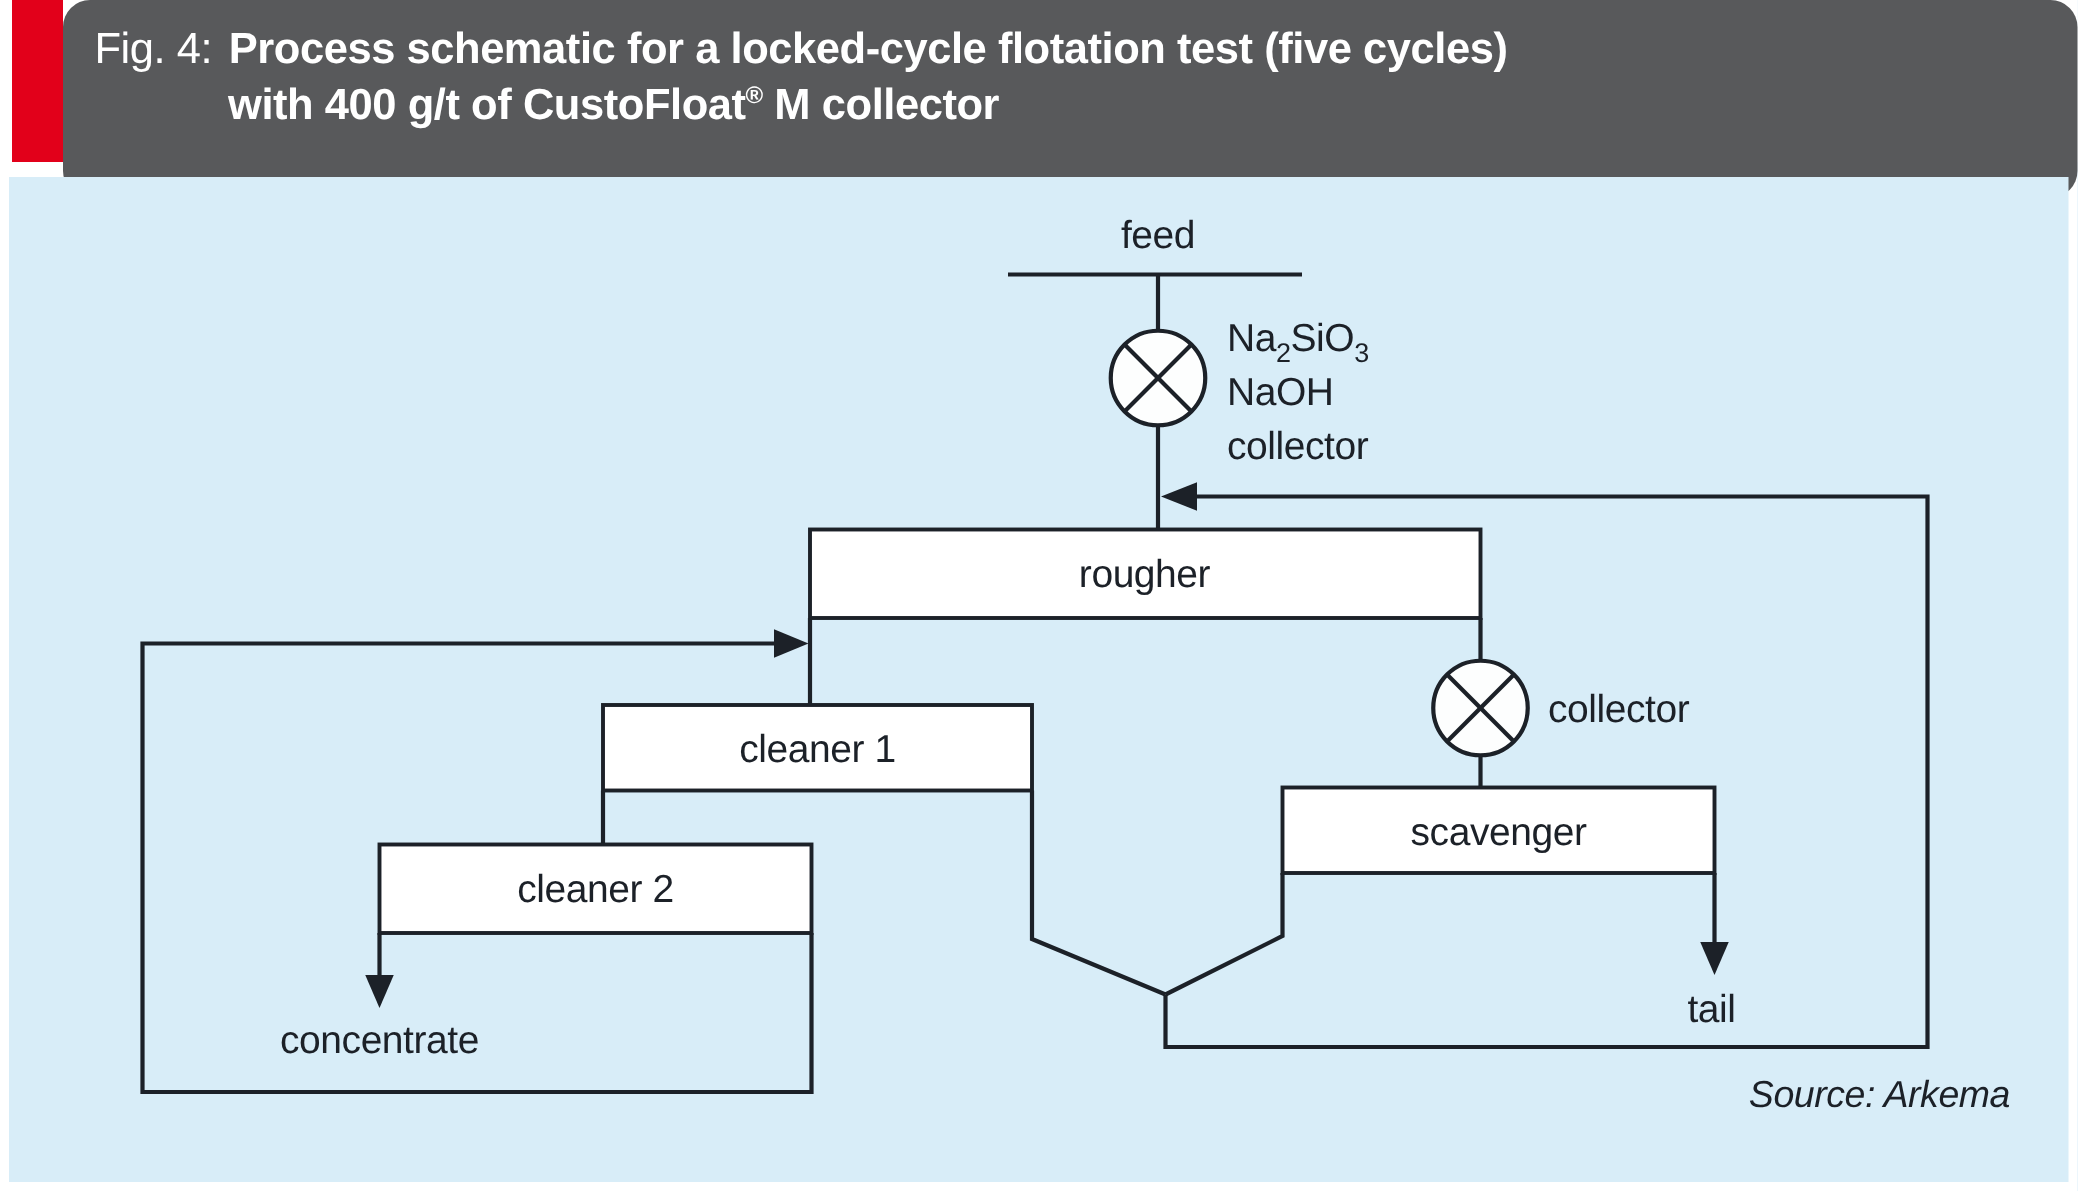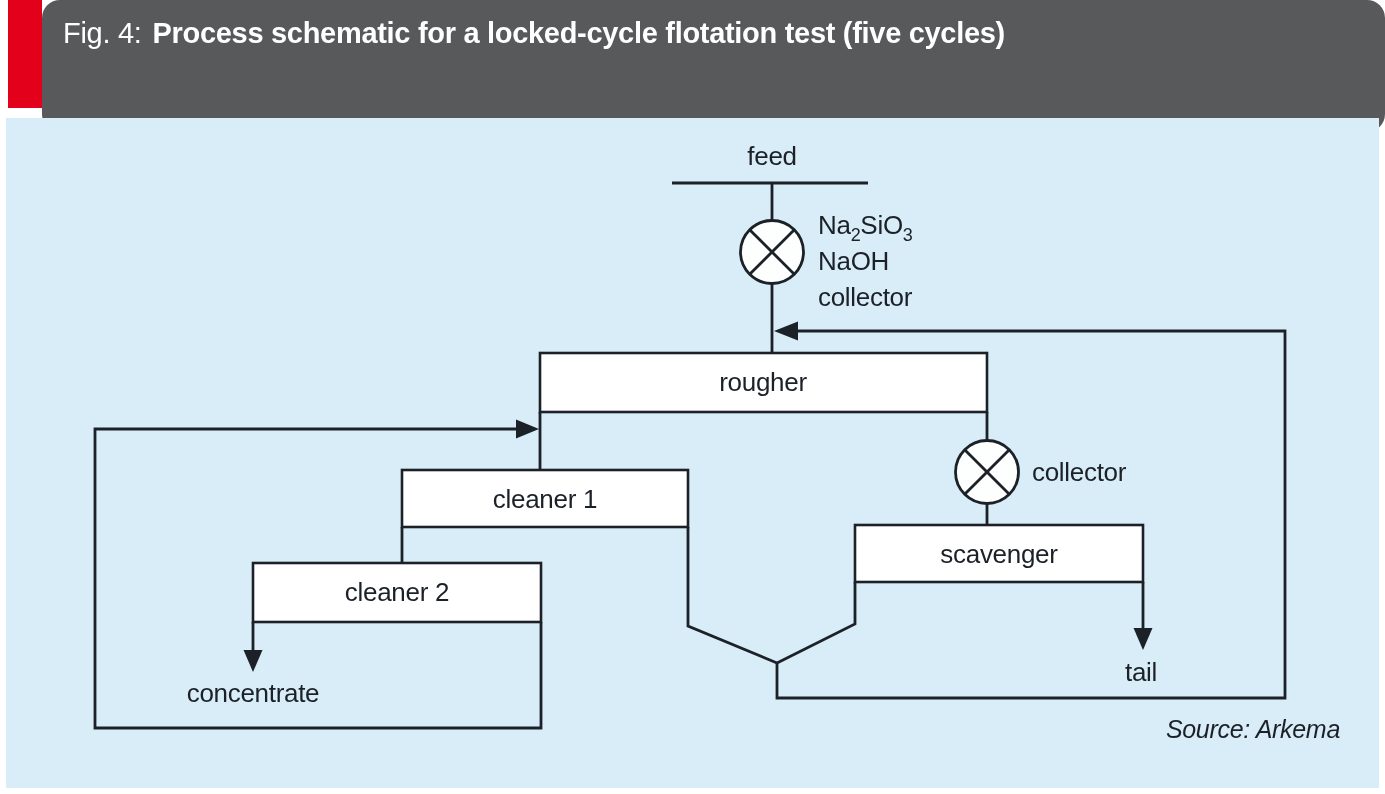--- a/index.html
+++ b/index.html
@@ -31,20 +31,21 @@
   .src{font-style:italic;font-size:25px;}
 </style>
 </head>
 <body>
 
 <div class="figure-header">
   <div class="accent-bar"></div>
   <div class="header-band">
     <div class="hdr-text">
       <div class="title-line1"><span class="fig-label">Fig. 4:</span><b>Process schematic for a locked-cycle flotation test (five cycles)</b></div>
+      <div class="title-line2"><span>with 400 g/t of CustoFloat</span><sup>®</sup><span> M collector</span></div>
     </div>
   </div>
 </div>
 
 <div class="diagram-panel"></div>
 
 <svg class="flowsheet" viewBox="0 0 1385 794">
 
   <text x="772" y="165" text-anchor="middle">feed</text>
   <line class="pipe" x1="672" y1="183" x2="868" y2="183"></line>

